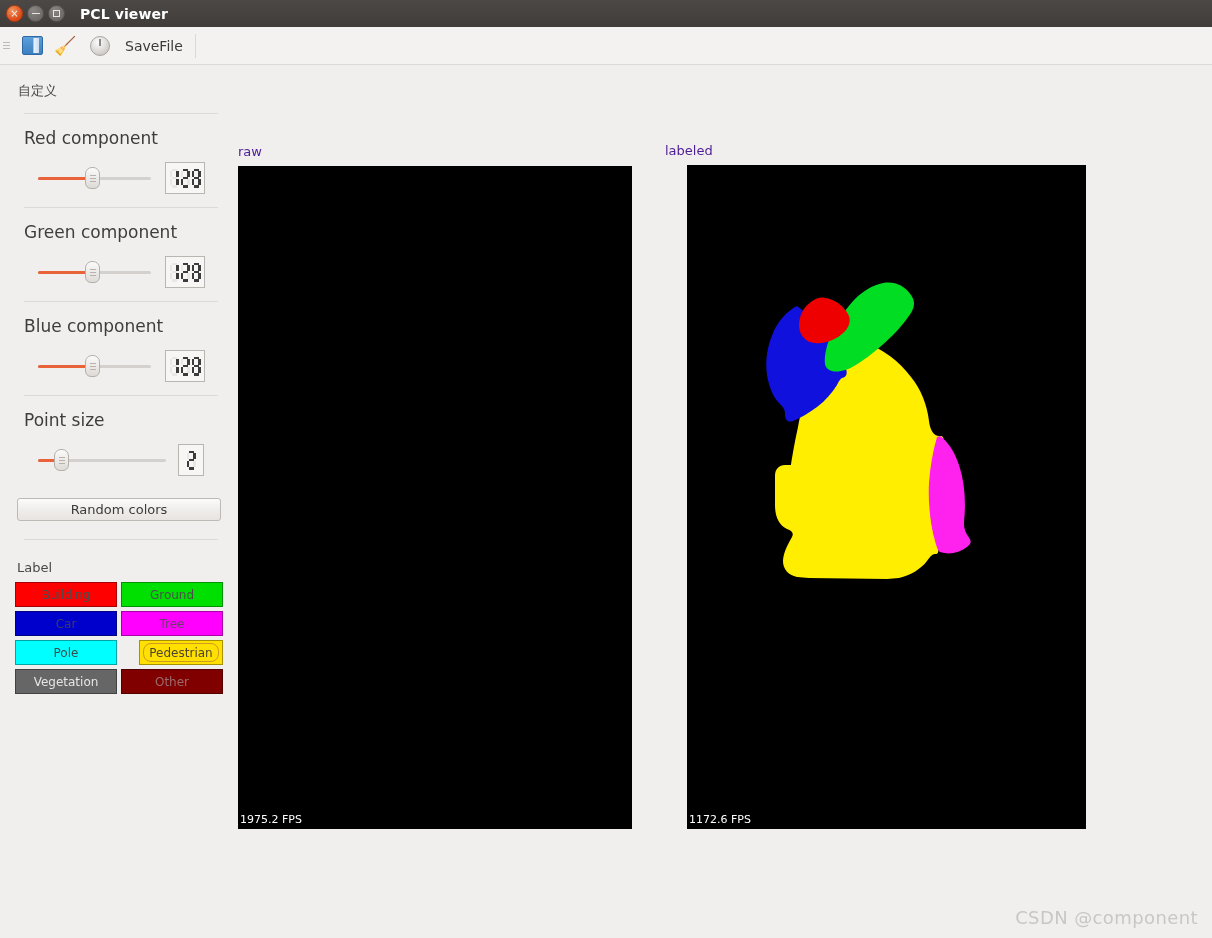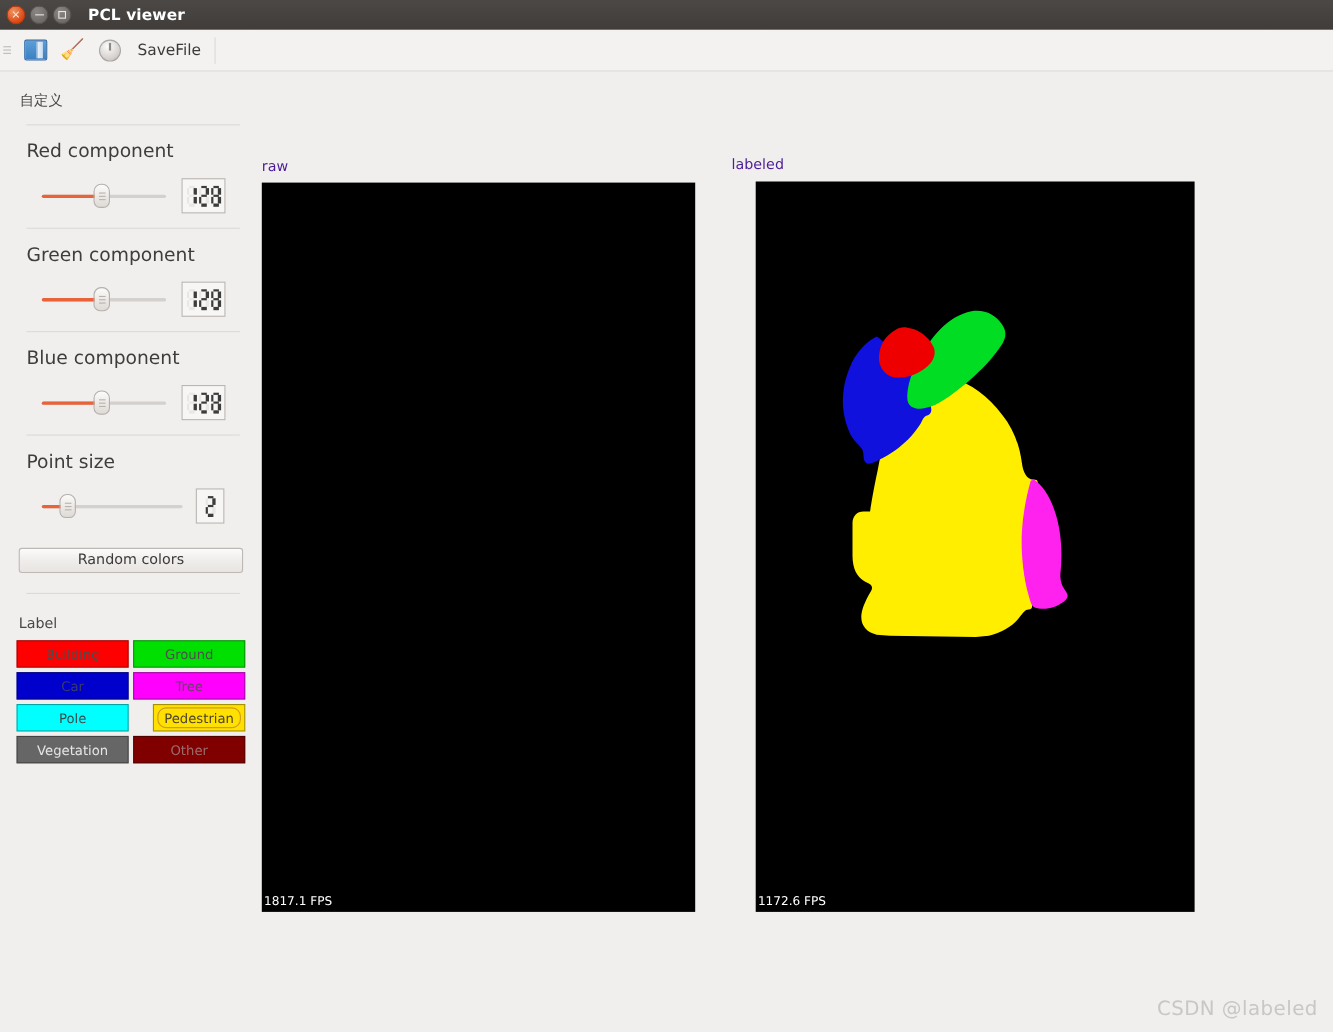--- a/index.html
+++ b/index.html
@@ -480,21 +480,21 @@
           <span>Vegetation</span>
         </button>
         <button class="label-btn" style="background: rgb(128, 0, 0); color: rgb(155, 107, 107);">
           <span>Other</span>
         </button>
       </div>
   </div>
 
   <div class="vp-caption" style="left:238px; top:79px;">raw</div>
   <div class="viewport" style="left:238px; top:101px; width:394px; height:663px;">
-    <div class="fps">1817.1 FPS</div>
+    <div class="fps">1975.2 FPS</div>
   </div>
 
   <div class="vp-caption" style="left:665px; top:78px;">labeled</div>
   <div class="viewport" style="left:687px; top:100px; width:399px; height:664px;">
     <svg width="399" height="664" viewBox="0 0 399 664" style="position:absolute; left:0; top:0;">
 
       <path fill="#ffee00" d="
         M 151 176 C 140 184 132 195 127 208
         C 120 225 114 245 111 262
         C 106 285 104 300 104 300
@@ -556,13 +556,13 @@
         C 144 177 153 172 159 165
         C 163 160 164 154 161 149
         C 156 140 147 134 138 133
         C 134 132 130 133 127 135 Z"></path>
     </svg>
     <div class="fps">1172.6 FPS</div>
   </div>
 
 </div>
 
-<div class="watermark">CSDN @labeled</div>
+<div class="watermark">CSDN @component</div>
 
 </body></html>

